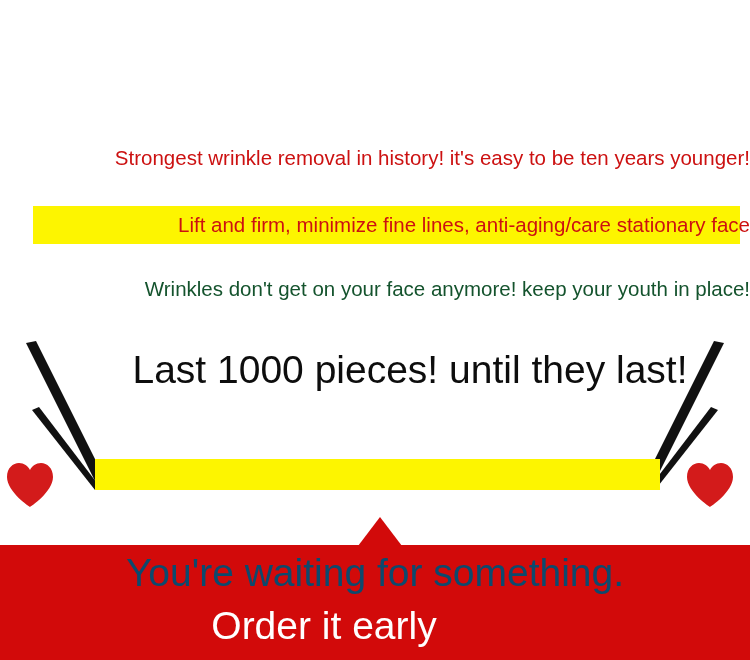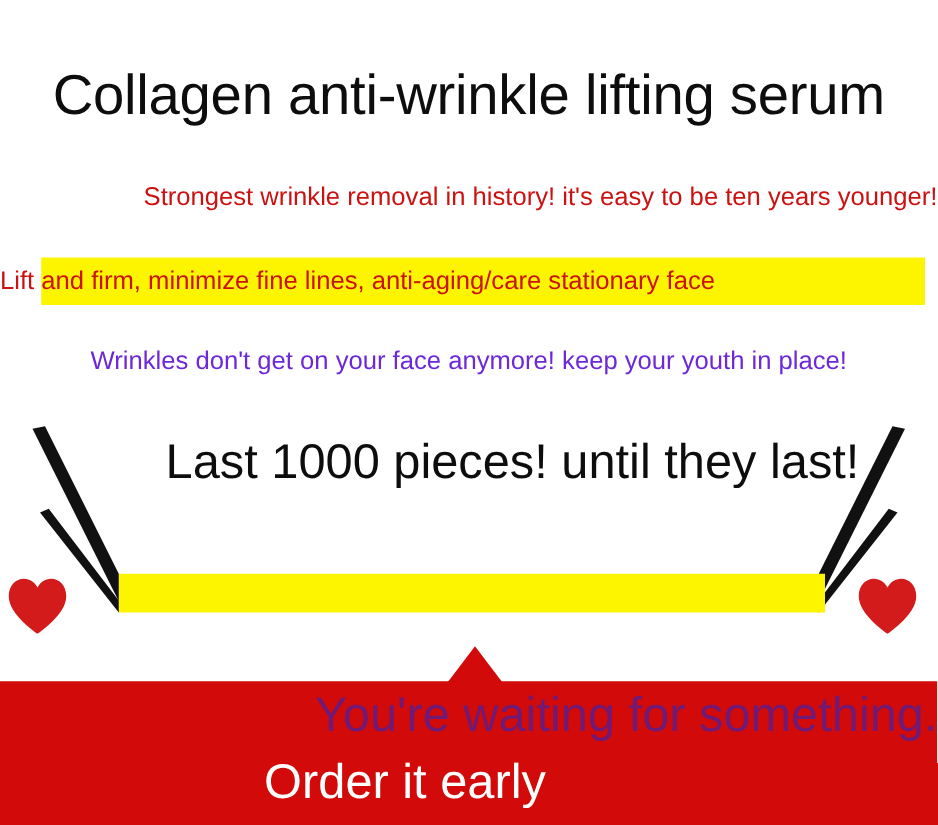--- a/index.html
+++ b/index.html
@@ -51,35 +51,35 @@
     top: 206px;
     width: 707px;
     height: 38px;
     background: #fdf500;
   }
   .yellow-band-text {
     position: absolute;
     left: 0;
     top: 213px;
     width: 750px;
-    text-align: left;
+    text-align: right;
     font-size: 20.5px;
     color: #cc1111;
     white-space: nowrap;
   }
 
   
   .tagline-black {
     position: absolute;
     left: 0;
     top: 277px;
     width: 750px;
-    text-align: center;
+    text-align: right;
     font-size: 20.5px;
-    color: #6d28d9;
+    color: #14532d;
     white-space: nowrap;
   }
 
   
   .promo-line-1 {
     position: absolute;
     left: 0;
     top: 348px;
     width: 750px;
     text-align: center;
@@ -145,42 +145,41 @@
     height: 0;
     border-left: 22px solid transparent;
     border-right: 22px solid transparent;
     border-bottom: 29px solid #d20a0a;
   }
   .banner-line-1 {
     position: absolute;
     left: 0;
     top: 551px;
     width: 750px;
-    text-align: right;
-    font-size: 39px;
-    color: #701a75;
+    text-align: center;
+    font-size: 39px;
+    color: #0c4a6e;
     white-space: nowrap;
   }
   .banner-line-2 {
     position: absolute;
     left: 0;
     top: 604px;
     width: 648px;
     text-align: center;
     font-size: 39px;
     color: #ffffff;
     white-space: nowrap;
   }
 </style>
 </head>
 <body>
 
 <div id="poster">
 
-  <div class="headline">Collagen anti-wrinkle lifting serum</div>
 
   <div class="tagline-red">Strongest wrinkle removal in history! it's easy to be ten years younger!</div>
 
   <div class="yellow-band"></div>
   <div class="yellow-band-text">Lift and firm, minimize fine lines, anti-aging/care stationary face</div>
 
   <div class="tagline-black">Wrinkles don't get on your face anymore! keep your youth in place!</div>
 
   <svg class="strokes" viewBox="0 0 750 660">
 

